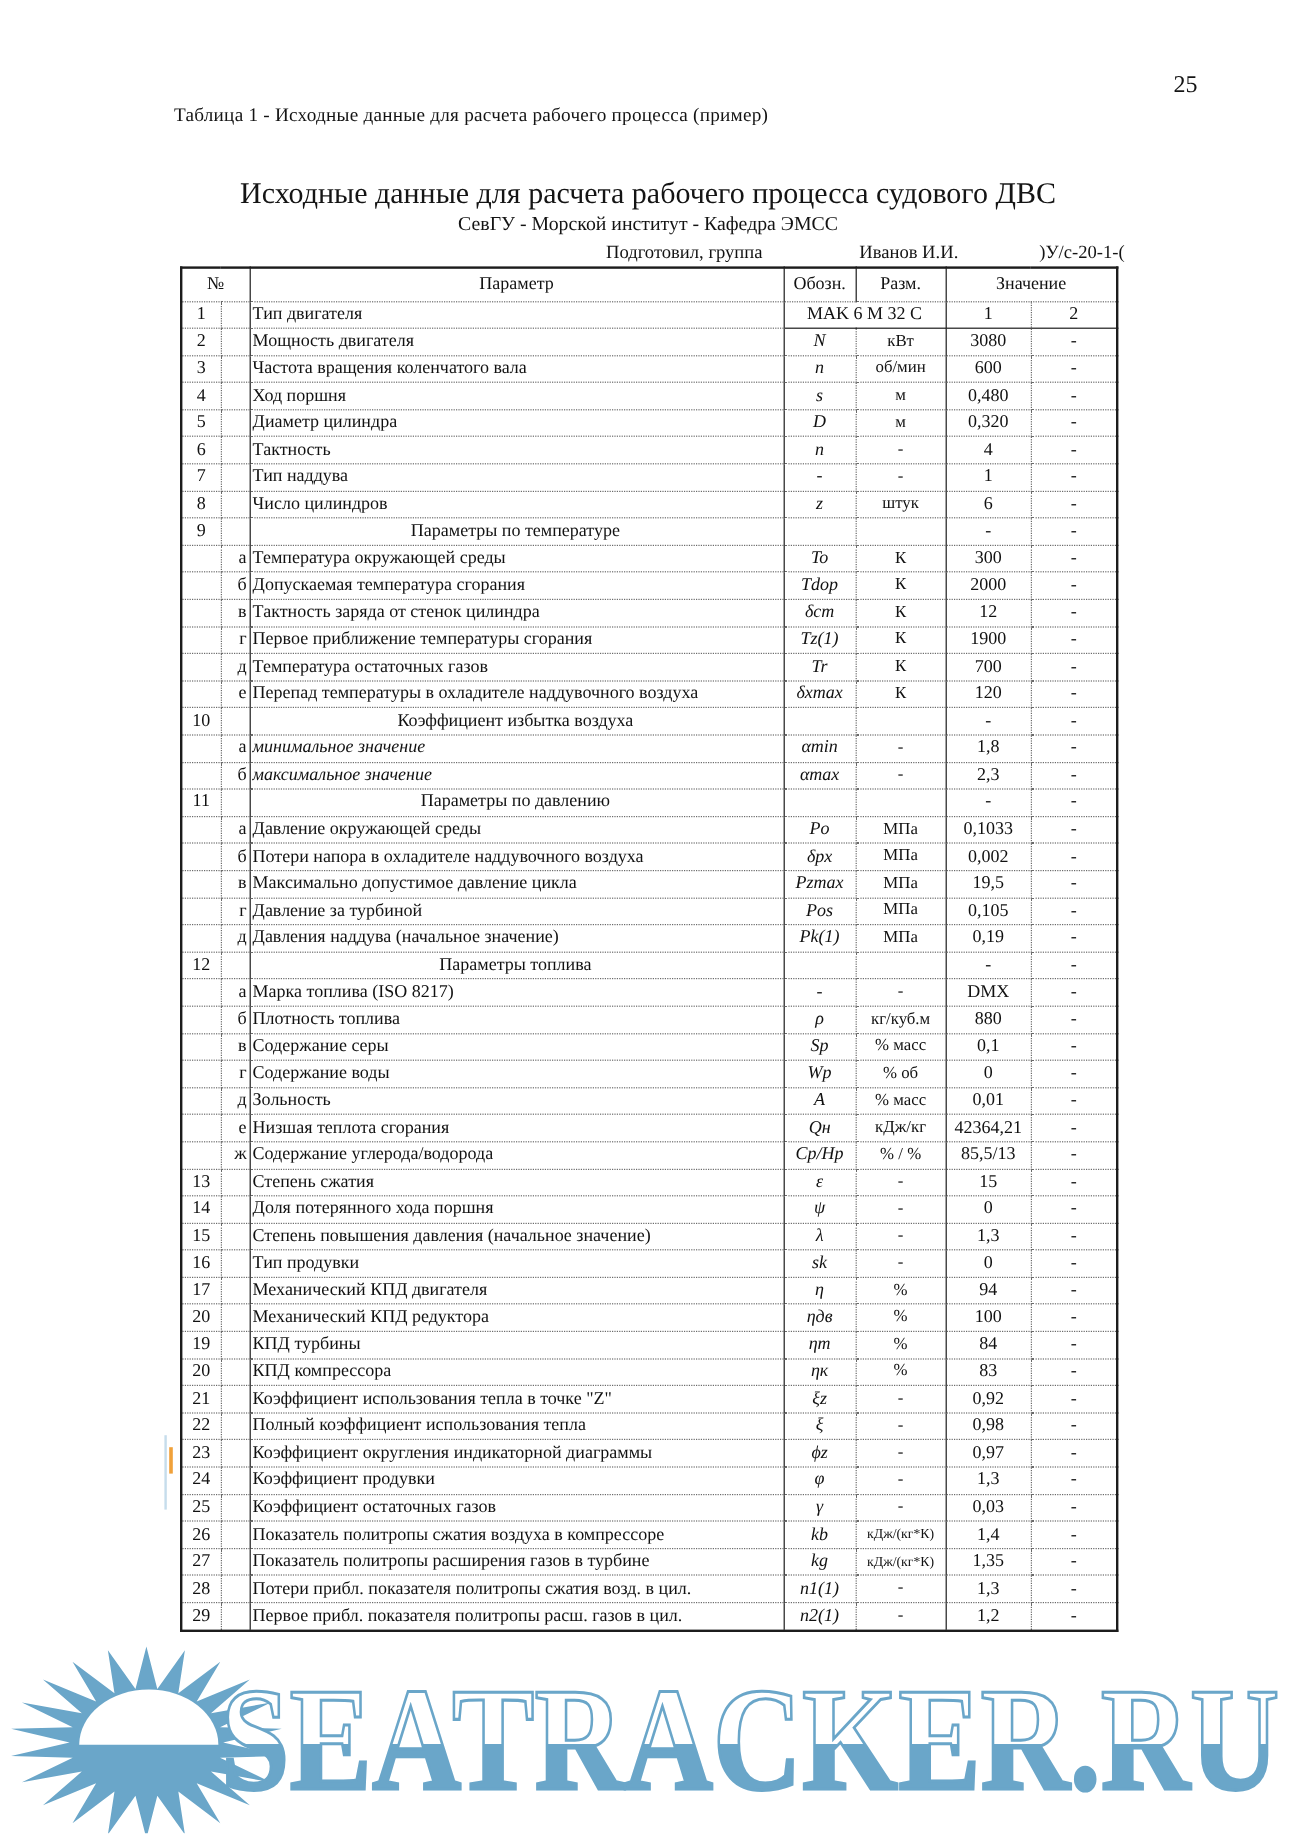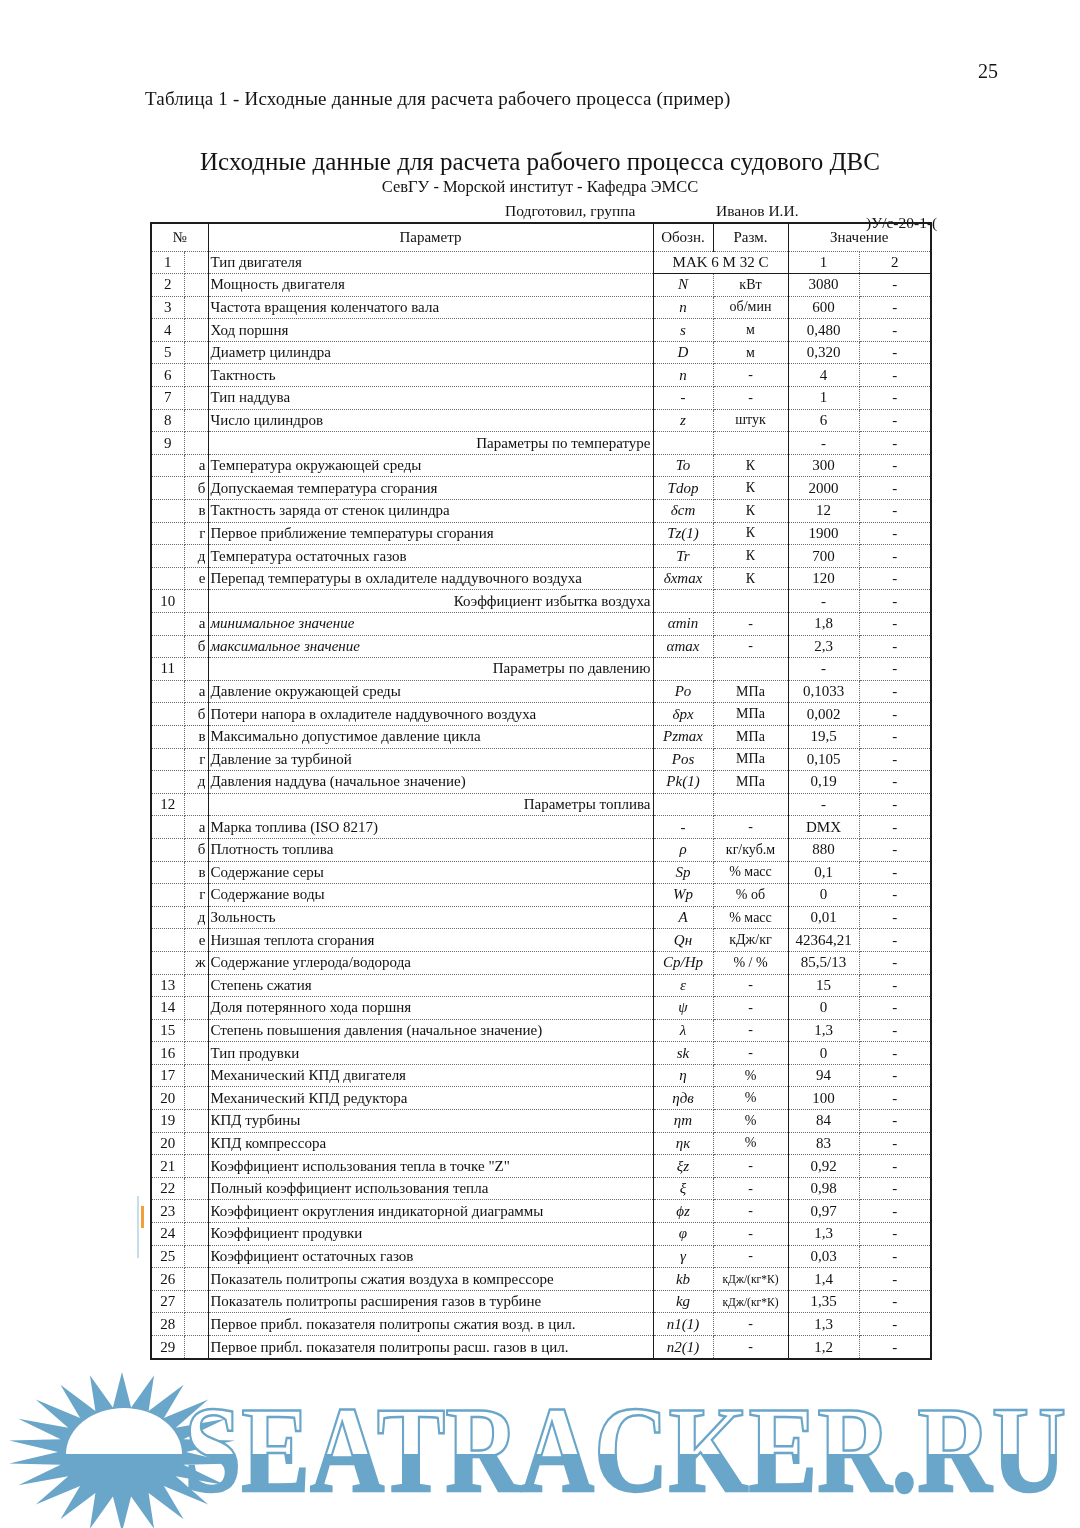--- a/index.html
+++ b/index.html
@@ -2,48 +2,48 @@
 <html><head>
 <meta charset="utf-8">
 <style>
   html,body{margin:0;padding:0;}
   body{
     width:1080px;height:1528px;position:relative;background:#ffffff;
     font-family:"Liberation Serif","DejaVu Serif",serif;color:#141414;
     overflow:hidden;
   }
   .page-number{position:absolute;top:60px;left:978px;font-size:20px;}
-  .doc-caption{position:absolute;top:88px;left:145px;font-size:19px;letter-spacing:.2px;}
+  .doc-caption{position:absolute;top:88px;left:145px;font-size:16px;letter-spacing:.2px;}
 
   .sheet{position:absolute;left:150px;top:140px;width:780px;}
   .sheet-title{position:absolute;left:0;top:8px;width:100%;text-align:center;font-size:25px;}
   .sheet-subtitle{position:absolute;left:0;top:37px;width:100%;text-align:center;font-size:16.5px;}
   .prepared-label{position:absolute;left:355px;top:62px;font-size:15.5px;white-space:nowrap;}
   .prepared-name{position:absolute;left:566px;top:62px;font-size:15.5px;white-space:nowrap;}
-  .prepared-group{position:absolute;left:716px;top:62px;font-size:15.5px;white-space:nowrap;margin-top:12px;}
+  .prepared-group{position:absolute;left:716px;top:62px;font-size:15.5px;white-space:nowrap;}
 
   table.data{
     position:absolute;left:150px;top:222px;width:780px;height:1138px;
     border-collapse:collapse;table-layout:fixed;
     font-size:15px;color:#111;
   }
   table.data td,table.data th{
     padding:0 2px;overflow:hidden;white-space:nowrap;font-weight:normal;
     border-bottom:1px dotted #6a6a6a;
   }
   table.data{border:2px solid #1c1c1c;}
   thead th{border-bottom:2px solid #1c1c1c;text-align:center;font-size:15px;}
   thead th.h-num,thead th.h-param,thead th.h-sym,thead th.h-unit{border-right:1.5px solid #1c1c1c;}
   col.w-num{width:33px;}col.w-letter{width:24px;}col.w-param{width:445px;}
   col.w-sym{width:60px;}col.w-unit{width:75px;}col.w-v1{width:71px;}col.w-v2{width:72px;}
 
   td.c-num{text-align:center;border-right:1px dotted #6a6a6a;}
   td.c-letter{text-align:right;padding-right:3px;border-right:1.5px solid #1c1c1c;}
   td.c-param{text-align:left;padding-left:5px;border-right:1.5px solid #1c1c1c;}
-  td.c-param.sec{text-align:right;padding-left:0;}
+  td.c-param.sec{text-align:center;padding-left:0;}
   td.c-param.ind{font-style:italic;}
   td.c-sym{text-align:center;font-style:italic;border-right:1px dotted #6a6a6a;}
   td.c-unit{text-align:center;font-size:14px;border-right:1.5px solid #1c1c1c;}
   td.c-unit.u-small{font-size:11.5px;}
   td.c-span{text-align:center;border-right:1.5px solid #1c1c1c;}
   td.c-v1{text-align:center;border-right:1px dotted #6a6a6a;}
   td.c-v2{text-align:center;}
   tr.first-row td.c-span,tr.first-row td.c-v1,tr.first-row td.c-v2{border-bottom:1.5px solid #1c1c1c;}
 
   .row-marker{position:absolute;left:141px;top:1206px;width:3px;height:22px;}
@@ -503,21 +503,21 @@
         <td class="c-letter"></td>
         <td class="c-param">Показатель политропы расширения газов  в турбине</td>
         <td class="c-sym">kg</td>
         <td class="c-unit u-small">кДж/(кг*К)</td>
         <td class="c-v1">1,35</td>
         <td class="c-v2">-</td>
       </tr>
       <tr>
         <td class="c-num">28</td>
         <td class="c-letter"></td>
-        <td class="c-param">Первое прибл. показателя политропы сжатия возд. в цил.</td>
+        <td class="c-param">Потери прибл. показателя политропы сжатия возд. в цил.</td>
         <td class="c-sym">n1(1)</td>
         <td class="c-unit">-</td>
         <td class="c-v1">1,3</td>
         <td class="c-v2">-</td>
       </tr>
       <tr>
         <td class="c-num">29</td>
         <td class="c-letter"></td>
         <td class="c-param">Первое прибл. показателя политропы расш. газов в цил.</td>
         <td class="c-sym">n2(1)</td>

